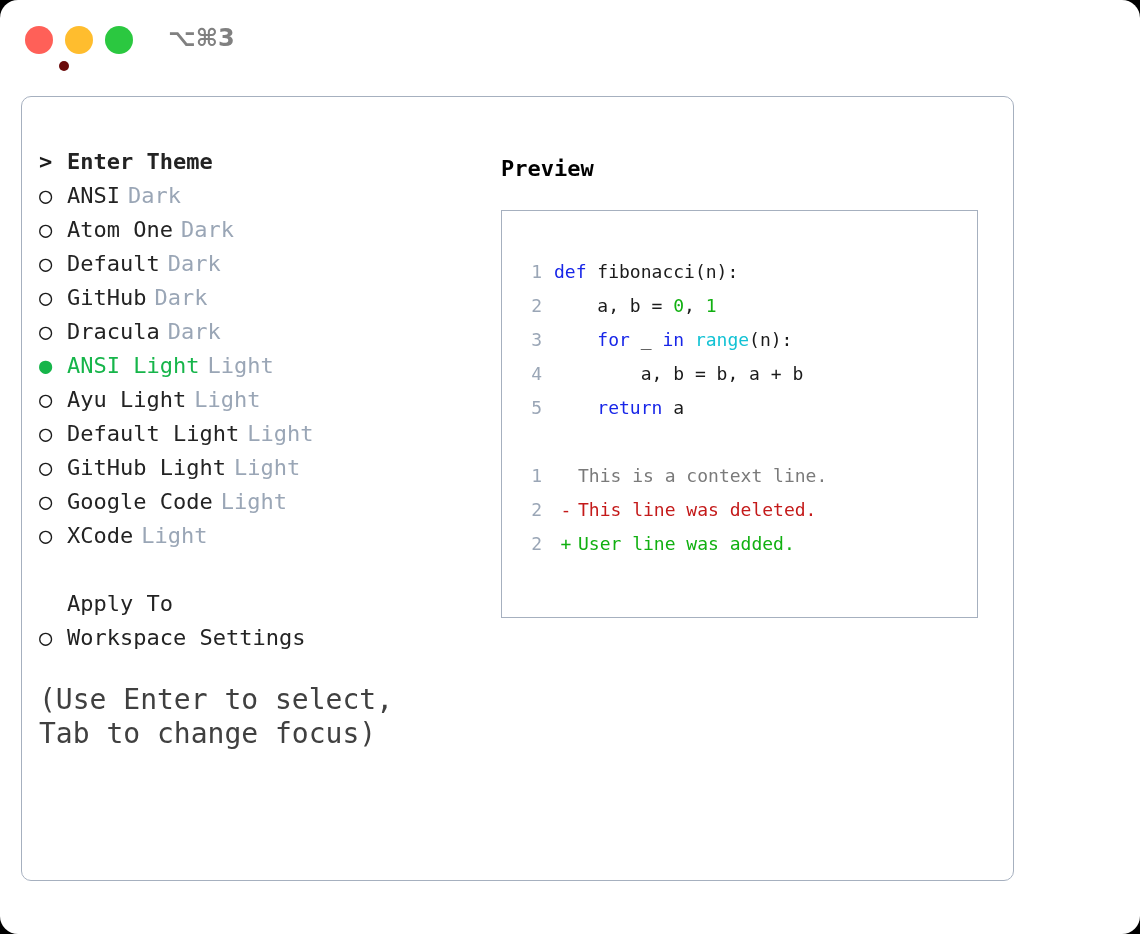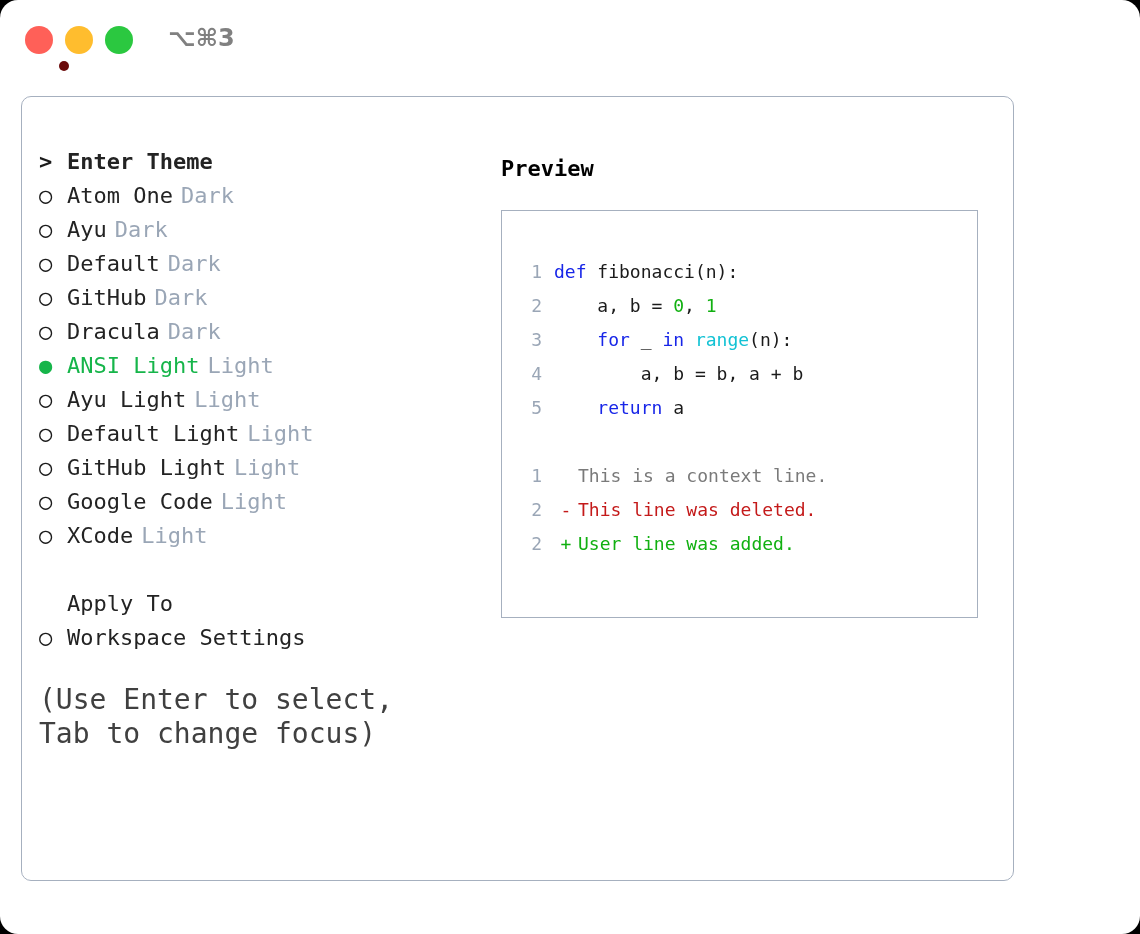--- a/index.html
+++ b/index.html
@@ -170,22 +170,22 @@
 
   <div id="panel">
 
     <div id="left-col">
 
       <div class="row header">
         <span class="marker">&gt;</span><span class="label">Enter Theme</span>
       </div>
 
       <div id="theme-list">
+          <div class="row"><span class="marker">○</span><span class="label">ANSI</span><span class="variant">Dark</span></div>
           <div class="row"><span class="marker">○</span><span class="label">Atom One</span><span class="variant">Dark</span></div>
-          <div class="row"><span class="marker">○</span><span class="label">Ayu</span><span class="variant">Dark</span></div>
           <div class="row"><span class="marker">○</span><span class="label">Default</span><span class="variant">Dark</span></div>
           <div class="row"><span class="marker">○</span><span class="label">GitHub</span><span class="variant">Dark</span></div>
           <div class="row"><span class="marker">○</span><span class="label">Dracula</span><span class="variant">Dark</span></div>
           <div class="row selected"><span class="marker filled">●</span><span class="label">ANSI Light</span><span class="variant">Light</span></div>
           <div class="row"><span class="marker">○</span><span class="label">Ayu Light</span><span class="variant">Light</span></div>
           <div class="row"><span class="marker">○</span><span class="label">Default Light</span><span class="variant">Light</span></div>
           <div class="row"><span class="marker">○</span><span class="label">GitHub Light</span><span class="variant">Light</span></div>
           <div class="row"><span class="marker">○</span><span class="label">Google Code</span><span class="variant">Light</span></div>
           <div class="row"><span class="marker">○</span><span class="label">XCode</span><span class="variant">Light</span></div>
         </div>

